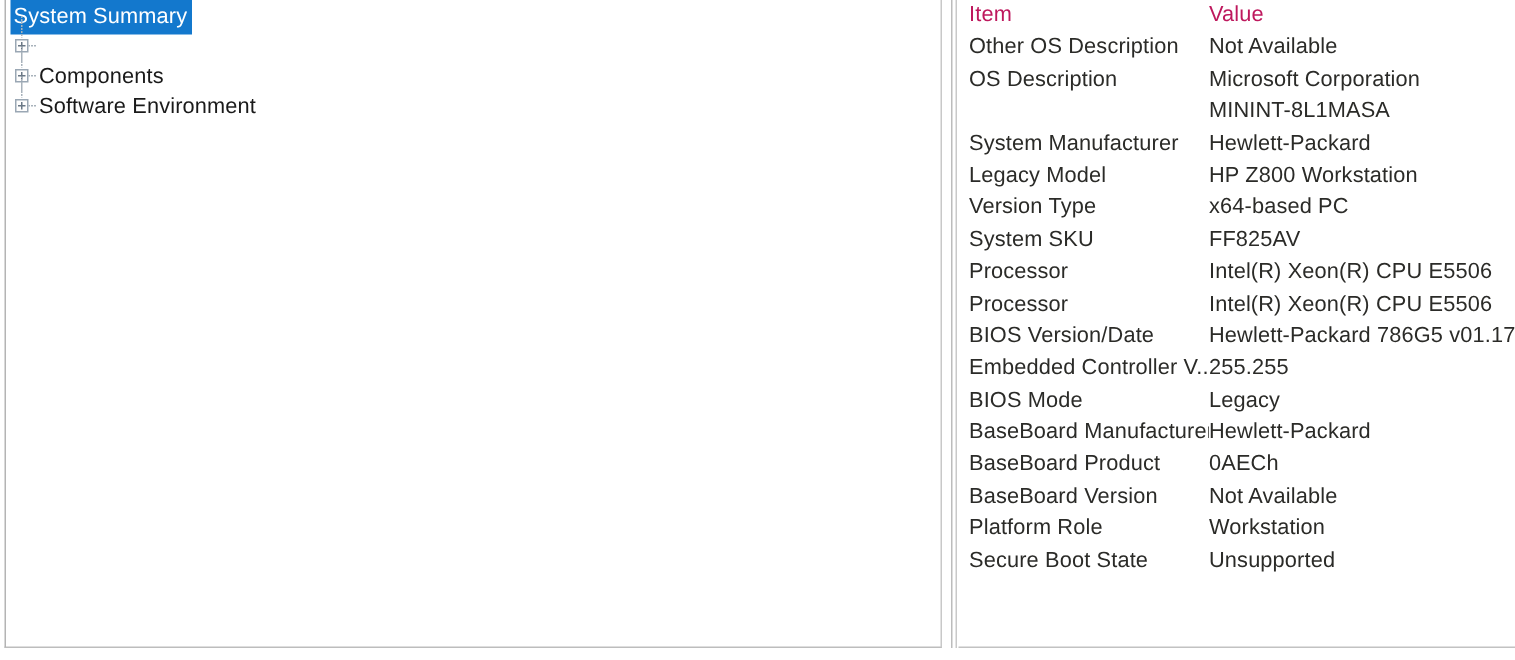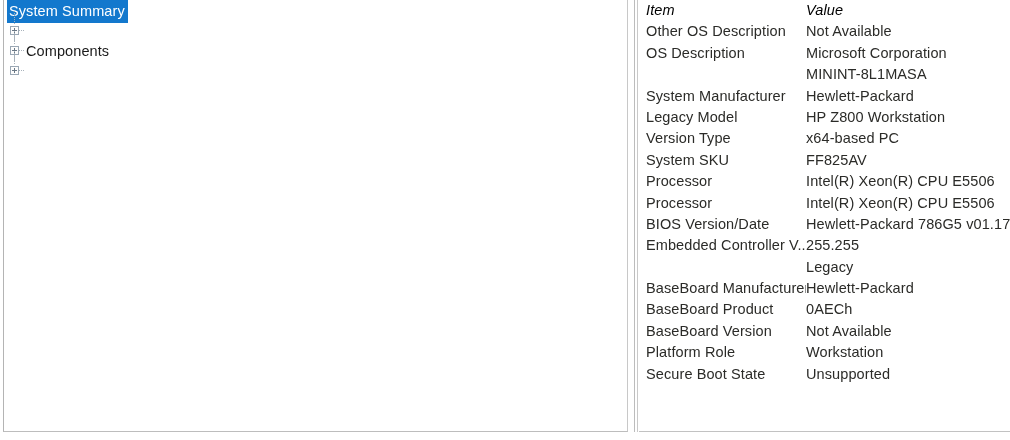--- a/index.html
+++ b/index.html
@@ -193,22 +193,21 @@
   .col-value {
     position: absolute;
     left: 167px;
     top: 0;
     width: 420px;
     letter-spacing: 0.1px;
   }
 
   .detail-row.header .col-item,
   .detail-row.header .col-value {
-    color: #000000;
-    font-style: italic;
+    color: #be185d;
   }
 </style>
 </head>
 <body>
 
 <div id="app">
 
   <div class="tree-panel">
     <div class="tree-list" id="tree-list">
         <div class="tree-row selected root">
@@ -230,20 +229,21 @@
             <span class="trunk-down"></span>
           </span>
           <span class="tree-label">Components</span>
         </div>
         <div class="tree-row">
           <span class="expander last">
             <span class="box"></span>
             <span class="conn"></span>
             <span class="trunk"></span>
           </span>
+          <span class="tree-label">Software Environment</span>
         </div>
       </div>
   </div>
 
   <div class="splitter">
     <div class="bar-a"></div>
     <div class="bar-b"></div>
   </div>
 
   <div class="details-panel">
@@ -291,20 +291,21 @@
         </div>
         <div class="detail-row">
           <span class="col-item">BIOS Version/Date</span>
           <span class="col-value">Hewlett-Packard 786G5 v01.17, 8/</span>
         </div>
         <div class="detail-row">
           <span class="col-item">Embedded Controller V...</span>
           <span class="col-value">255.255</span>
         </div>
         <div class="detail-row">
+          <span class="col-item">BIOS Mode</span>
           <span class="col-value">Legacy</span>
         </div>
         <div class="detail-row">
           <span class="col-item">BaseBoard Manufacturer</span>
           <span class="col-value">Hewlett-Packard</span>
         </div>
         <div class="detail-row">
           <span class="col-item">BaseBoard Product</span>
           <span class="col-value">0AECh</span>
         </div>

